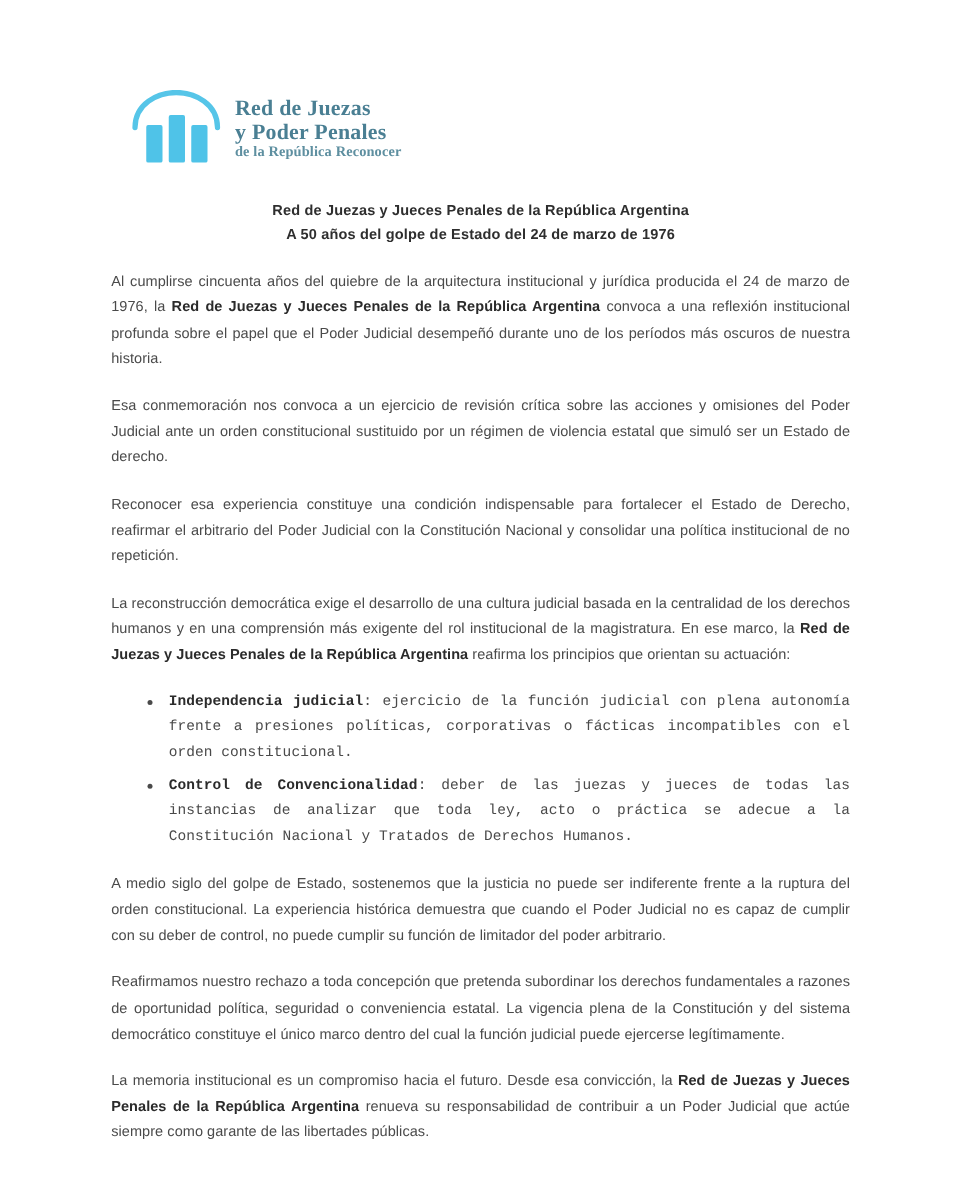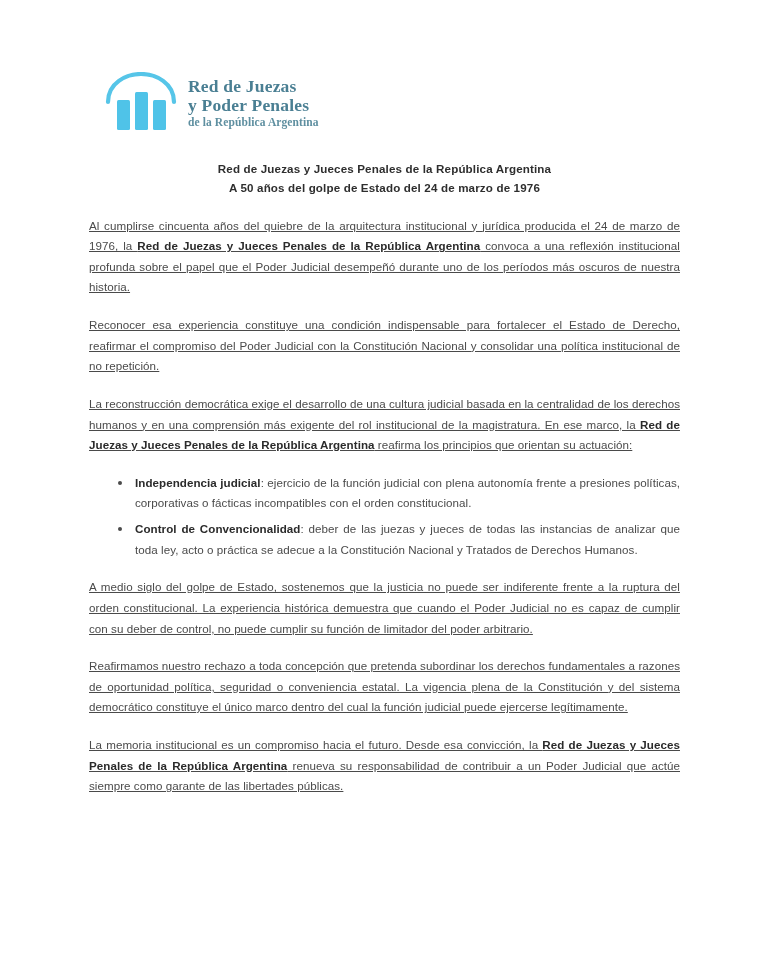--- a/index.html
+++ b/index.html
@@ -78,31 +78,31 @@
   }
   .title-block .t-line { display: block; }
 
   p.para {
     margin: 16px 0 17px 0;
     font-size: 11.6px;
     line-height: 1.78;
     text-align: justify;
     color: #4a4a4a;
     letter-spacing: 0.05px;
-    text-decoration: underline;
   }
   p.para b, li b {
     font-weight: bold;
     color: #2b2b2b;
   }
 
   ul.principles {
     margin: 12px 0 17px 0;
     padding: 0;
     list-style: none;
+    font-family: Liberation Mono, monospace;
   }
   ul.principles li {
     position: relative;
     margin: 0 0 5px 0;
     padding-left: 46px;
     font-size: 11.6px;
     line-height: 1.78;
     text-align: justify;
     color: #4a4a4a;
     letter-spacing: 0.05px;
@@ -126,36 +126,37 @@
   <div class="letterhead">
     <svg class="logo-mark" viewBox="0 0 74 62" aria-hidden="true">
       <path d="M4 30 C4 11, 22 2, 37 2 C52 2, 70 11, 70 30" fill="none" stroke="#56C5E8" stroke-width="4.2" stroke-linecap="round"></path>
       <rect x="13" y="28" width="13" height="30" rx="1.5" fill="#4FC3E8"></rect>
       <rect x="31" y="20" width="13" height="38" rx="1.5" fill="#4FC3E8"></rect>
       <rect x="49" y="28" width="13" height="30" rx="1.5" fill="#4FC3E8"></rect>
     </svg>
     <div class="logo-text">
       <span class="logo-line1">Red de Juezas</span>
       <span class="logo-line2">y Poder Penales</span>
-      <span class="logo-line3">de la República Argentina</span>
+      <span class="logo-line3">de la República Reconocer</span>
     </div>
   </div>
 
   <div class="doc">
 
     <div class="title-block">
       <span class="t-line">Red de Juezas y Jueces Penales de la República Argentina</span>
       <span class="t-line">A 50 años del golpe de Estado del 24 de marzo de 1976</span>
     </div>
 
     <p class="para"><span>Al cumplirse cincuenta años del quiebre de la arquitectura institucional y jurídica producida el 24 de marzo de 1976, la </span><b>Red de Juezas y Jueces Penales de la República Argentina</b><span> convoca a una reflexión institucional profunda sobre el papel que el Poder Judicial desempeñó durante uno de los períodos más oscuros de nuestra historia.</span></p>
 
 
+    <p class="para">Esa conmemoración nos convoca a un ejercicio de revisión crítica sobre las acciones y omisiones del Poder Judicial ante un orden constitucional sustituido por un régimen de violencia estatal que simuló ser un Estado de derecho.</p>
 
-    <p class="para">Reconocer esa experiencia constituye una condición indispensable para fortalecer el Estado de Derecho, reafirmar el compromiso del Poder Judicial con la Constitución Nacional y consolidar una política institucional de no repetición.</p>
+    <p class="para">Reconocer esa experiencia constituye una condición indispensable para fortalecer el Estado de Derecho, reafirmar el arbitrario del Poder Judicial con la Constitución Nacional y consolidar una política institucional de no repetición.</p>
 
     <p class="para"><span>La reconstrucción democrática exige el desarrollo de una cultura judicial basada en la centralidad de los derechos humanos y en una comprensión más exigente del rol institucional de la magistratura. En ese marco, la </span><b>Red de Juezas y Jueces Penales de la República Argentina</b><span> reafirma los principios que orientan su actuación:</span></p>
 
     <ul class="principles">
       <li><b>Independencia judicial</b><span>: ejercicio de la función judicial con plena autonomía frente a presiones políticas, corporativas o fácticas incompatibles con el orden constitucional.</span></li>
       <li><b>Control de Convencionalidad</b><span>: deber de las juezas y jueces de todas las instancias de analizar que toda ley, acto o práctica se adecue a la Constitución Nacional y Tratados de Derechos Humanos.</span></li>
     </ul>
 
     <p class="para">A medio siglo del golpe de Estado, sostenemos que la justicia no puede ser indiferente frente a la ruptura del orden constitucional. La experiencia histórica demuestra que cuando el Poder Judicial no es capaz de cumplir con su deber de control, no puede cumplir su función de limitador del poder arbitrario.</p>
 

